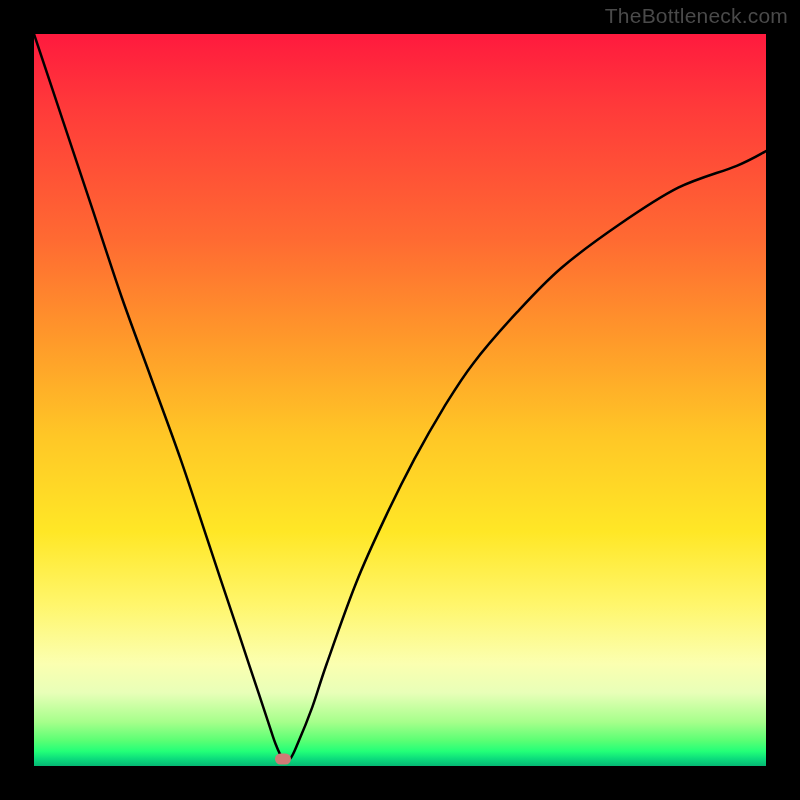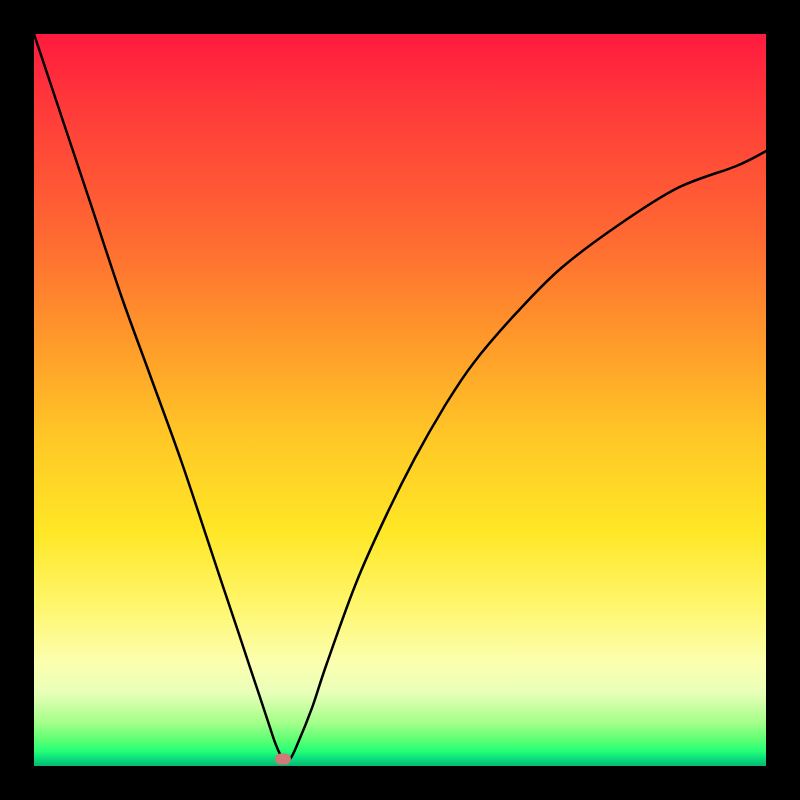--- a/index.html
+++ b/index.html
@@ -70,20 +70,21 @@
     background: #cf7a76;
     border-radius: 6px;
     transform: translate(-50%, -50%);
     z-index: 5;
   }
 </style>
 </head>
 <body>
 
 <div class="frame">
+  <div class="watermark">TheBottleneck.com</div>
 
   <div class="plot-area">
     <div class="gradient"></div>
     <svg class="curve" viewBox="0 0 732 732" preserveAspectRatio="none">
       <path id="curve-path" fill="none" stroke="#000000" stroke-width="2.5" stroke-linecap="round" stroke-linejoin="round" d="M 0.0 0.0 C 4.9 14.6, 19.5 58.6, 29.3 87.8 C 39.0 117.1, 48.8 146.4, 58.6 175.7 C 68.3 205.0, 78.1 235.5, 87.8 263.5 C 97.6 291.6, 107.4 317.2, 117.1 344.0 C 126.9 370.9, 136.6 396.5, 146.4 424.6 C 156.2 452.6, 165.9 483.1, 175.7 512.4 C 185.4 541.7, 197.6 578.3, 205.0 600.2 C 212.3 622.2, 214.7 629.5, 219.6 644.2 C 224.5 658.8, 230.6 677.1, 234.2 688.1 C 237.9 699.1, 239.1 703.9, 241.6 710.0 C 244.0 716.1, 246.4 722.2, 248.9 724.7 C 251.3 727.1, 253.8 727.1, 256.2 724.7 C 258.6 722.2, 259.9 718.6, 263.5 710.0 C 267.2 701.5, 273.3 686.9, 278.2 673.4 C 283.0 660.0, 285.5 650.3, 292.8 629.5 C 300.1 608.8, 312.3 573.4, 322.1 549.0 C 331.8 524.6, 341.6 503.9, 351.4 483.1 C 361.1 462.4, 370.9 442.9, 380.6 424.6 C 390.4 406.3, 400.2 389.2, 409.9 373.3 C 419.7 357.5, 427.0 345.3, 439.2 329.4 C 451.4 313.5, 468.5 294.0, 483.1 278.2 C 497.8 262.3, 510.0 248.9, 527.0 234.2 C 544.1 219.6, 566.1 203.7, 585.6 190.3 C 605.1 176.9, 624.6 163.5, 644.2 153.7 C 663.7 144.0, 688.1 137.9, 702.7 131.8 C 717.4 125.7, 727.1 119.6, 732.0 117.1"></path>
     </svg>
     <div id="marker" class="point" style="left: 248.88px; top: 724.68px; background: rgb(207, 122, 118);"></div>
   </div>
 </div>
 

